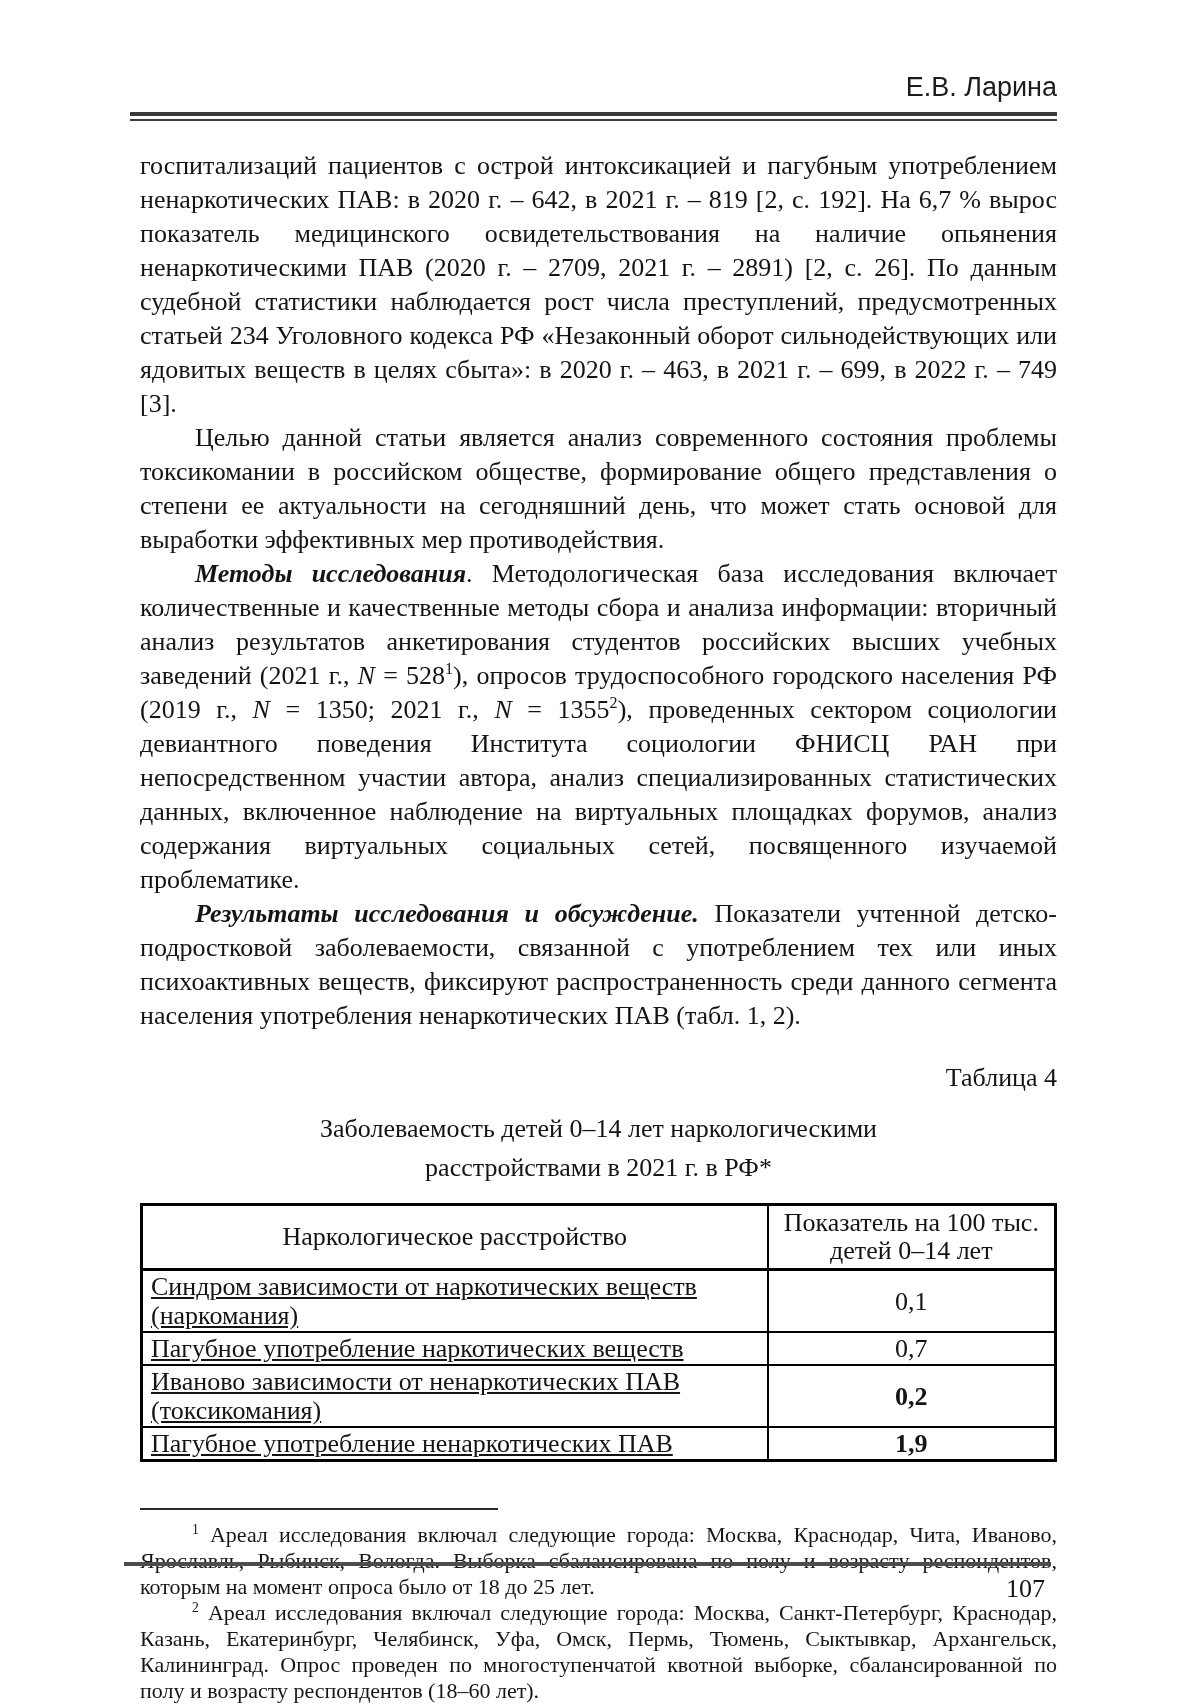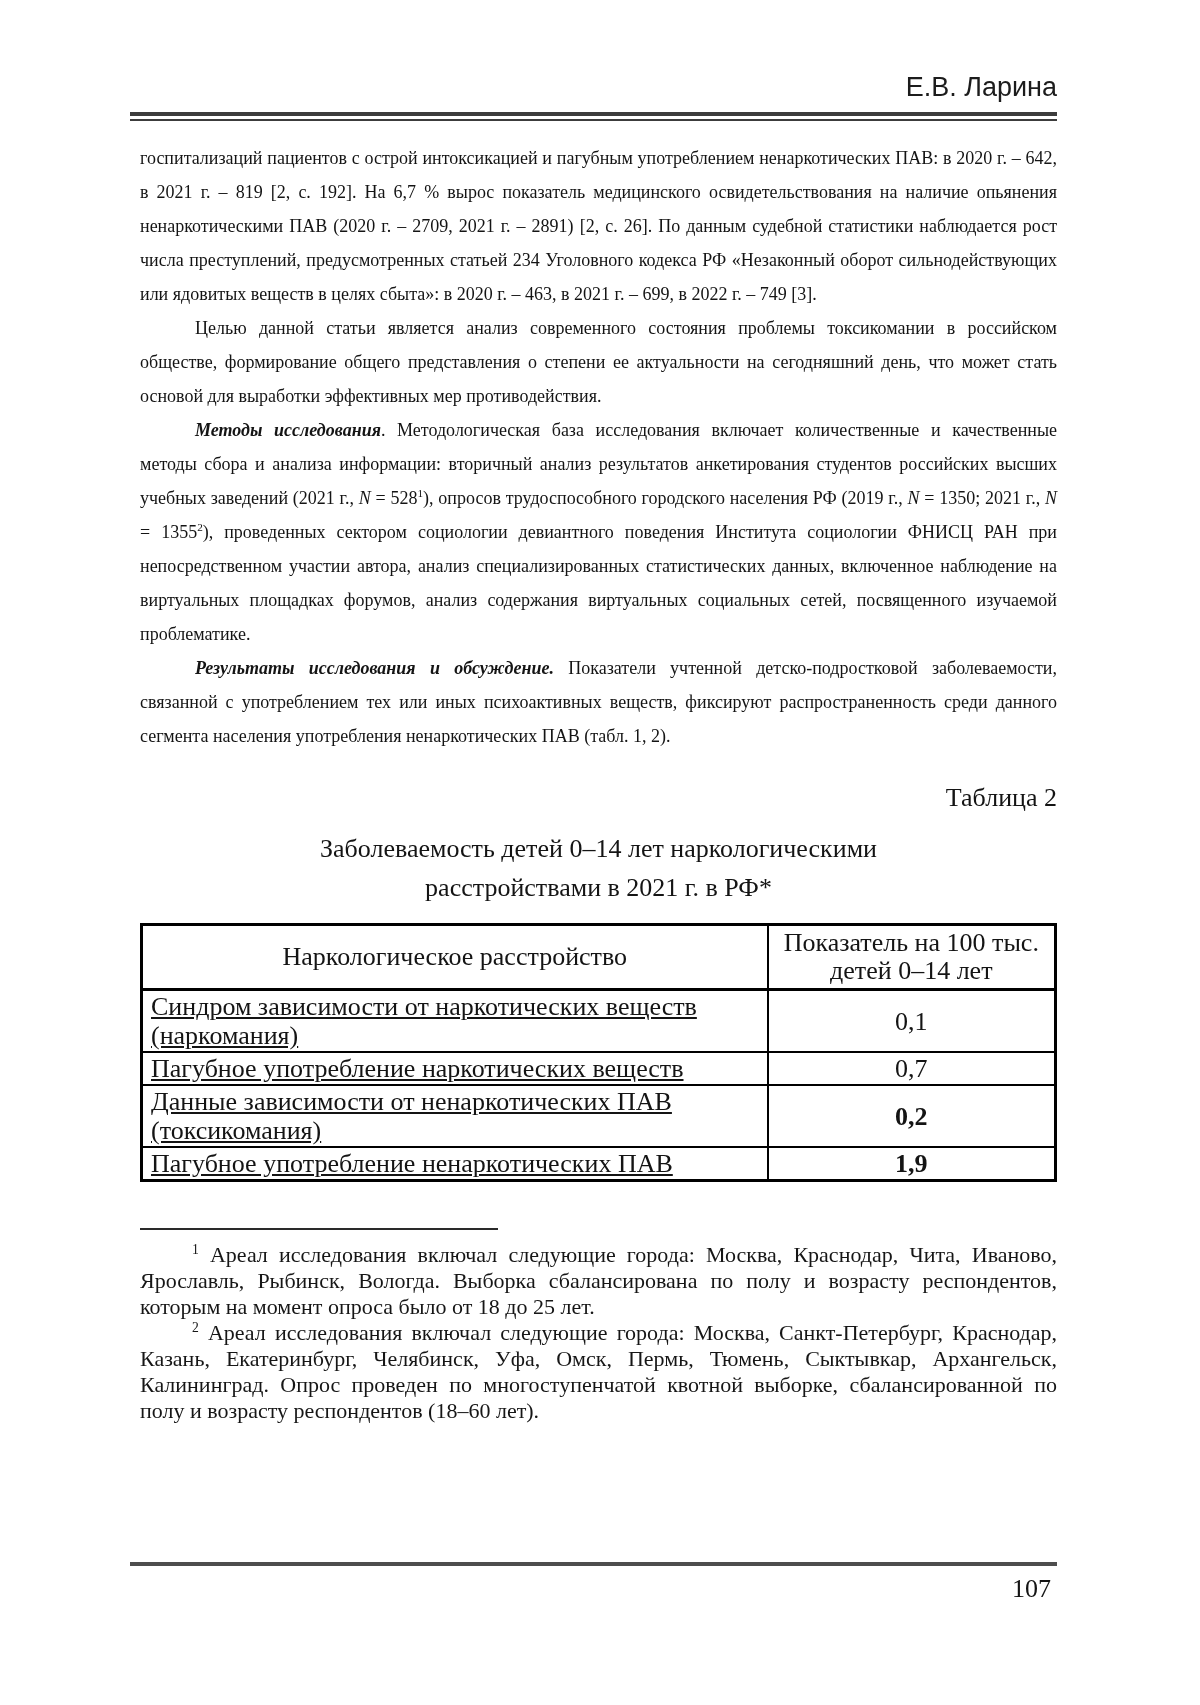--- a/index.html
+++ b/index.html
@@ -3,59 +3,59 @@
 <meta charset="utf-8">
 <style>
   html,body{margin:0;padding:0;background:#e8e8e8;}
   .page{width:1200px;height:1705px;position:relative;margin:0 auto;background:#ffffff;
         color:#141414;font-family:"Liberation Serif",serif;overflow:hidden;}
   .content{position:absolute;left:140px;top:0;width:917px;}
   .running-head{padding-top:72px;text-align:right;font-family:"Liberation Sans",sans-serif;
         font-size:27px;color:#1c1c1c;}
   .head-rule{margin-top:9px;margin-left:-10px;height:3px;
         border-top:4px solid #3c3c3c;border-bottom:2px solid #3c3c3c;}
-  .body-text{margin-top:20px;font-size:18px;line-height:34px;text-align:justify;}
+  .body-text{margin-top:28px;font-size:26px;line-height:34px;text-align:justify;}
   .body-text p{margin:0;text-indent:55px;}
   .body-text p.noindent{text-indent:0;}
   sup{font-size:0.62em;line-height:0;}
   .table-label{margin-top:30px;text-align:right;font-size:26px;}
   .table-title{margin-top:16px;text-align:center;font-size:26px;line-height:39px;}
   table.data{margin-top:16px;width:100%;border-collapse:collapse;font-size:26px;
         border:3px solid #000;}
   table.data th,table.data td{border:2px solid #000;}
   table.data thead th{font-weight:normal;text-align:center;vertical-align:middle;
         padding:3px 6px;line-height:28px;border-bottom:3px solid #000;}
   table.data td.label{text-align:left;padding:1px 8px;line-height:29px;text-decoration:underline;}
   table.data td.value{text-align:center;line-height:29px;}
   table.data td.bold{font-weight:bold;}
   .star-note{margin-top:36px;font-size:26px;text-indent:55px;}
   .fn-rule{margin-top:46px;width:358px;border-top:2px solid #2a2a2a;}
   .footnotes{margin-top:12px;font-size:22px;line-height:26px;text-align:justify;color:#161616;}
   .footnotes p{margin:0;text-indent:52px;}
-  .footer{position:absolute;left:130px;width:927px;top:1562px;}
+  .footer{position:absolute;left:124px;width:927px;top:1562px;}
   .footer-rule{border-top:4px solid #4d4d4d;}
   .page-number{text-align:right;font-size:26px;margin-top:8px;padding-right:6px;}
 </style>
 </head>
 <body>
 
 <div class="page">
   <div class="content">
 
     <div class="running-head">Е.В. Ларина</div>
     <div class="head-rule"></div>
 
     <div class="body-text">
       <p class="noindent"><span>госпитализаций пациентов с острой интоксикацией и пагубным употреблением ненаркотических ПАВ: в 2020 г. – 642, в 2021 г. – 819 [2, с. 192]. На 6,7 % вырос показатель медицинского освидетельствования на наличие опьянения ненаркотическими ПАВ (2020 г. – 2709, 2021 г. – 2891) [2, с. 26]. По данным судебной статистики наблюдается рост числа преступлений, предусмотренных статьей 234 Уголовного кодекса РФ «Незаконный оборот сильнодействующих или ядовитых веществ в целях сбыта»: в 2020 г. – 463, в 2021 г. – 699, в 2022 г. – 749 [3].</span></p>
       <p><span>Целью данной статьи является анализ современного состояния проблемы токсикомании в российском обществе, формирование общего представления о степени ее актуальности на сегодняшний день, что может стать основой для выработки эффективных мер противодействия.</span></p>
       <p><span style="font-weight: bold; font-style: italic;">Методы исследования</span><span>. Методологическая база исследования включает количественные и качественные методы сбора и анализа информации: вторичный анализ результатов анкетирования студентов российских высших учебных заведений (2021 г., </span><span style="font-style: italic;">N</span><span> = 528</span><sup>1</sup><span>), опросов трудоспособного городского населения РФ (2019 г., </span><span style="font-style: italic;">N</span><span> = 1350; 2021 г., </span><span style="font-style: italic;">N</span><span> = 1355</span><sup>2</sup><span>), проведенных сектором социологии девиантного поведения Института социологии ФНИСЦ РАН при непосредственном участии автора, анализ специализированных статистических данных, включенное наблюдение на виртуальных площадках форумов, анализ содержания виртуальных социальных сетей, посвященного изучаемой проблематике.</span></p>
       <p><span style="font-weight: bold; font-style: italic;">Результаты исследования и обсуждение.</span><span> Показатели учтенной детско-подростковой заболеваемости, связанной с употреблением тех или иных психоактивных веществ, фиксируют распространенность среди данного сегмента населения употребления ненаркотических ПАВ (табл. 1, 2).</span></p>
     </div>
 
-    <div class="table-label">Таблица 2</div>
+    <div class="table-label">Таблица 4</div>
 
     <div class="table-title">
       <div>Заболеваемость детей 0–14 лет наркологическими</div>
       <div>расстройствами в 2021 г. в РФ*</div>
     </div>
 
     <table class="data">
       <colgroup>
         <col style="width:68.5%">
         <col style="width:31.5%">
@@ -72,21 +72,21 @@
       <tbody>
           <tr>
             <td class="label">Синдром зависимости от наркотических веществ (наркомания)</td>
             <td class="value">0,1</td>
           </tr>
           <tr>
             <td class="label">Пагубное употребление наркотических веществ</td>
             <td class="value">0,7</td>
           </tr>
           <tr>
-            <td class="label">Данные зависимости от ненаркотических ПАВ (токсикомания)</td>
+            <td class="label">Иваново зависимости от ненаркотических ПАВ (токсикомания)</td>
             <td class="value bold">0,2</td>
           </tr>
           <tr>
             <td class="label">Пагубное употребление ненаркотических ПАВ</td>
             <td class="value bold">1,9</td>
           </tr>
         </tbody>
     </table>
 
 

